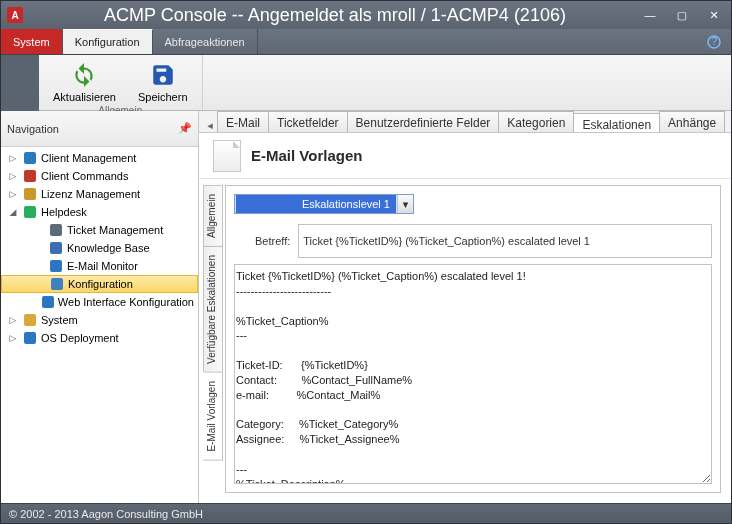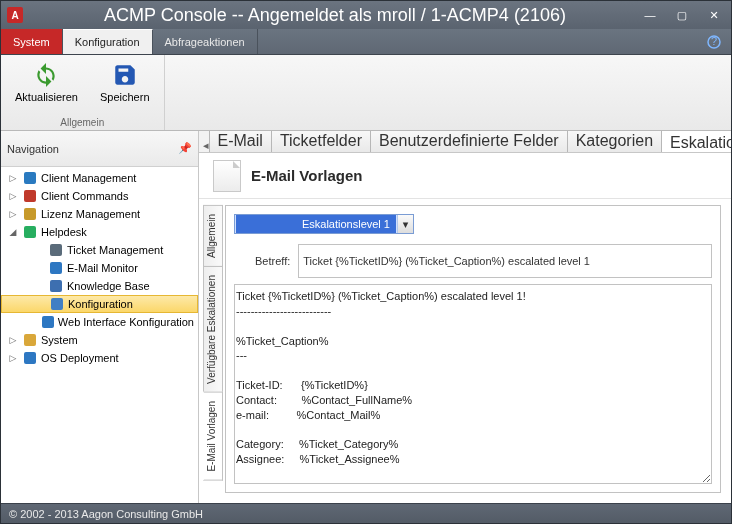--- a/index.html
+++ b/index.html
@@ -10,21 +10,21 @@
 .titlebar .title { flex: 1; text-align: center; font-size: 18px; }
 .titlebar .win-btns { display: flex; gap: 10px; }
 .titlebar .win-btn { width: 22px; height: 18px; color: #fff; display: flex; align-items: center; justify-content: center; cursor: default; font-size: 11px; }
 
 .menubar { height: 26px; background: linear-gradient(#6a7480, #5f6874); display: flex; align-items: stretch; border-bottom: 1px solid #3d444d; }
 .menubar .tab { padding: 0 12px; color: #e8e8e8; display: flex; align-items: center; border-right: 1px solid #4a525c; cursor: default; }
 .menubar .tab.system { background: #c62828; color: #fff; font-weight: 500; }
 .menubar .tab.active { background: #f0f0f0; color: #222; border-top: 1px solid #fff; }
 .menubar .help { margin-left: auto; padding: 0 10px; color: #cfe3ff; display: flex; align-items: center; }
 
-.ribbon { height: 76px; background: linear-gradient(#f7f7f7, #e9e9e9); border-bottom: 1px solid #b9b9b9; display: flex; }
+.ribbon { height: 56px; background: linear-gradient(#f7f7f7, #e9e9e9); border-bottom: 1px solid #b9b9b9; display: flex; margin-left: 38px; }
 .ribbon-group { padding: 4px 10px 2px; display: flex; flex-direction: column; align-items: center; border-right: 1px solid #d0d0d0; }
 .ribbon-row { display: flex; gap: 14px; }
 .ribbon-btn { display: flex; flex-direction: column; align-items: center; gap: 2px; padding: 2px 4px; cursor: default; }
 .ribbon-btn .icon { width: 28px; height: 28px; display: flex; align-items: center; justify-content: center; }
 .ribbon-group-label { color: #666; font-size: 10px; margin-top: auto; }
 
 .body { flex: 1; display: flex; background: #f5f5f5; min-height: 0; }
 .nav { width: 198px; background: #fff; border-right: 1px solid #c7c7c7; display: flex; flex-direction: column; }
 .nav-header { height: 36px; background: linear-gradient(#f7f7f7,#eaeaea); border-bottom: 1px solid #d0d0d0; display: flex; align-items: center; padding: 0 6px; color: #333; font-size: 11px; }
 .nav-header .pin { margin-left: auto; color: #555; }
@@ -32,21 +32,21 @@
 .tree-item { display: flex; align-items: center; height: 18px; padding: 0 4px 0 6px; cursor: default; white-space: nowrap; }
 .tree-item .exp { width: 12px; text-align: center; color: #666; font-size: 9px; }
 .tree-item .ic { width: 16px; height: 16px; margin: 0 3px; display: flex; align-items: center; justify-content: center; }
 .tree-item.selected { background: linear-gradient(#fde9a8,#fbd76a); border: 1px solid #e6b733; height: 18px; }
 .indent-1 { padding-left: 32px; }
 .indent-0 { padding-left: 6px; }
 
 .content { flex: 1; display: flex; flex-direction: column; background: #fff; min-width: 0; }
 .tabstrip { height: 22px; background: #f2f2f2; border-bottom: 1px solid #c7c7c7; display: flex; align-items: flex-end; padding-left: 4px; overflow: hidden; }
 .tabstrip .mini { width: 14px; color: #666; text-align: center; }
-.tabstrip .tab { padding: 4px 8px 2px; border: 1px solid #b7b7b7; border-bottom: none; background: linear-gradient(#fafafa,#e9e9e9); margin-right: -1px; color: #333; font-size: 16px; cursor: default; white-space: nowrap; }
+.tabstrip .tab { padding: 4px 8px 2px; border: 1px solid #b7b7b7; border-bottom: none; background: linear-gradient(#fafafa,#e9e9e9); margin-right: -1px; color: #333; font-size: 12px; cursor: default; white-space: nowrap; }
 .tabstrip .tab.active { background: #fff; position: relative; top: 2px; font-weight: 500; }
 
 .section-title { height: 46px; display: flex; align-items: center; gap: 10px; padding: 0 14px; border-bottom: 1px solid #e3e3e3; }
 .section-title .doc-ic { width: 28px; height: 32px; background: linear-gradient(#fff,#ececec); border: 1px solid #c9c9c9; position: relative; }
 .section-title .doc-ic::after { content:""; position:absolute; right:0; top:0; width:0; height:0; border-left:7px solid #ccc; border-top:7px solid #fff; }
 .section-title h2 { font-size: 15px; font-weight: 600; color: #2b2b2b; }
 
 .inner { flex: 1; display: flex; padding: 6px 10px 10px 4px; min-height: 0; gap: 2px; }
 .vtabs { width: 20px; display: flex; flex-direction: column; }
 .vtabs .vtab { writing-mode: vertical-rl; transform: rotate(180deg); padding: 8px 2px; border: 1px solid #c2c2c2; background: linear-gradient(90deg,#fafafa,#eee); font-size: 10px; color: #333; margin-bottom: -1px; cursor: default; text-align: center; }
@@ -170,33 +170,33 @@
               <svg width="14" height="14" viewBox="0 0 14 14">
                 <rect x="1" y="1" width="12" height="12" rx="2" fill="#5a6b7a"></rect>
               </svg>
             </span>
             <span>Ticket Management</span>
           </div>
           <div class="tree-item indent-1">
             <span class="exp"></span>
             <span class="ic">
               <svg width="14" height="14" viewBox="0 0 14 14">
+                <rect x="1" y="1" width="12" height="12" rx="2" fill="#3d6fb0"></rect>
+              </svg>
+            </span>
+            <span>Knowledge Base</span>
+          </div>
+          <div class="tree-item indent-1">
+            <span class="exp"></span>
+            <span class="ic">
+              <svg width="14" height="14" viewBox="0 0 14 14">
                 <rect x="1" y="1" width="12" height="12" rx="2" fill="#2d77c2"></rect>
               </svg>
             </span>
             <span>E-Mail Monitor</span>
-          </div>
-          <div class="tree-item indent-1">
-            <span class="exp"></span>
-            <span class="ic">
-              <svg width="14" height="14" viewBox="0 0 14 14">
-                <rect x="1" y="1" width="12" height="12" rx="2" fill="#3d6fb0"></rect>
-              </svg>
-            </span>
-            <span>Knowledge Base</span>
           </div>
           <div class="tree-item indent-1 selected">
             <span class="exp"></span>
             <span class="ic">
               <svg width="14" height="14" viewBox="0 0 14 14">
                 <rect x="1" y="1" width="12" height="12" rx="2" fill="#417fc4"></rect>
               </svg>
             </span>
             <span>Konfiguration</span>
           </div>

